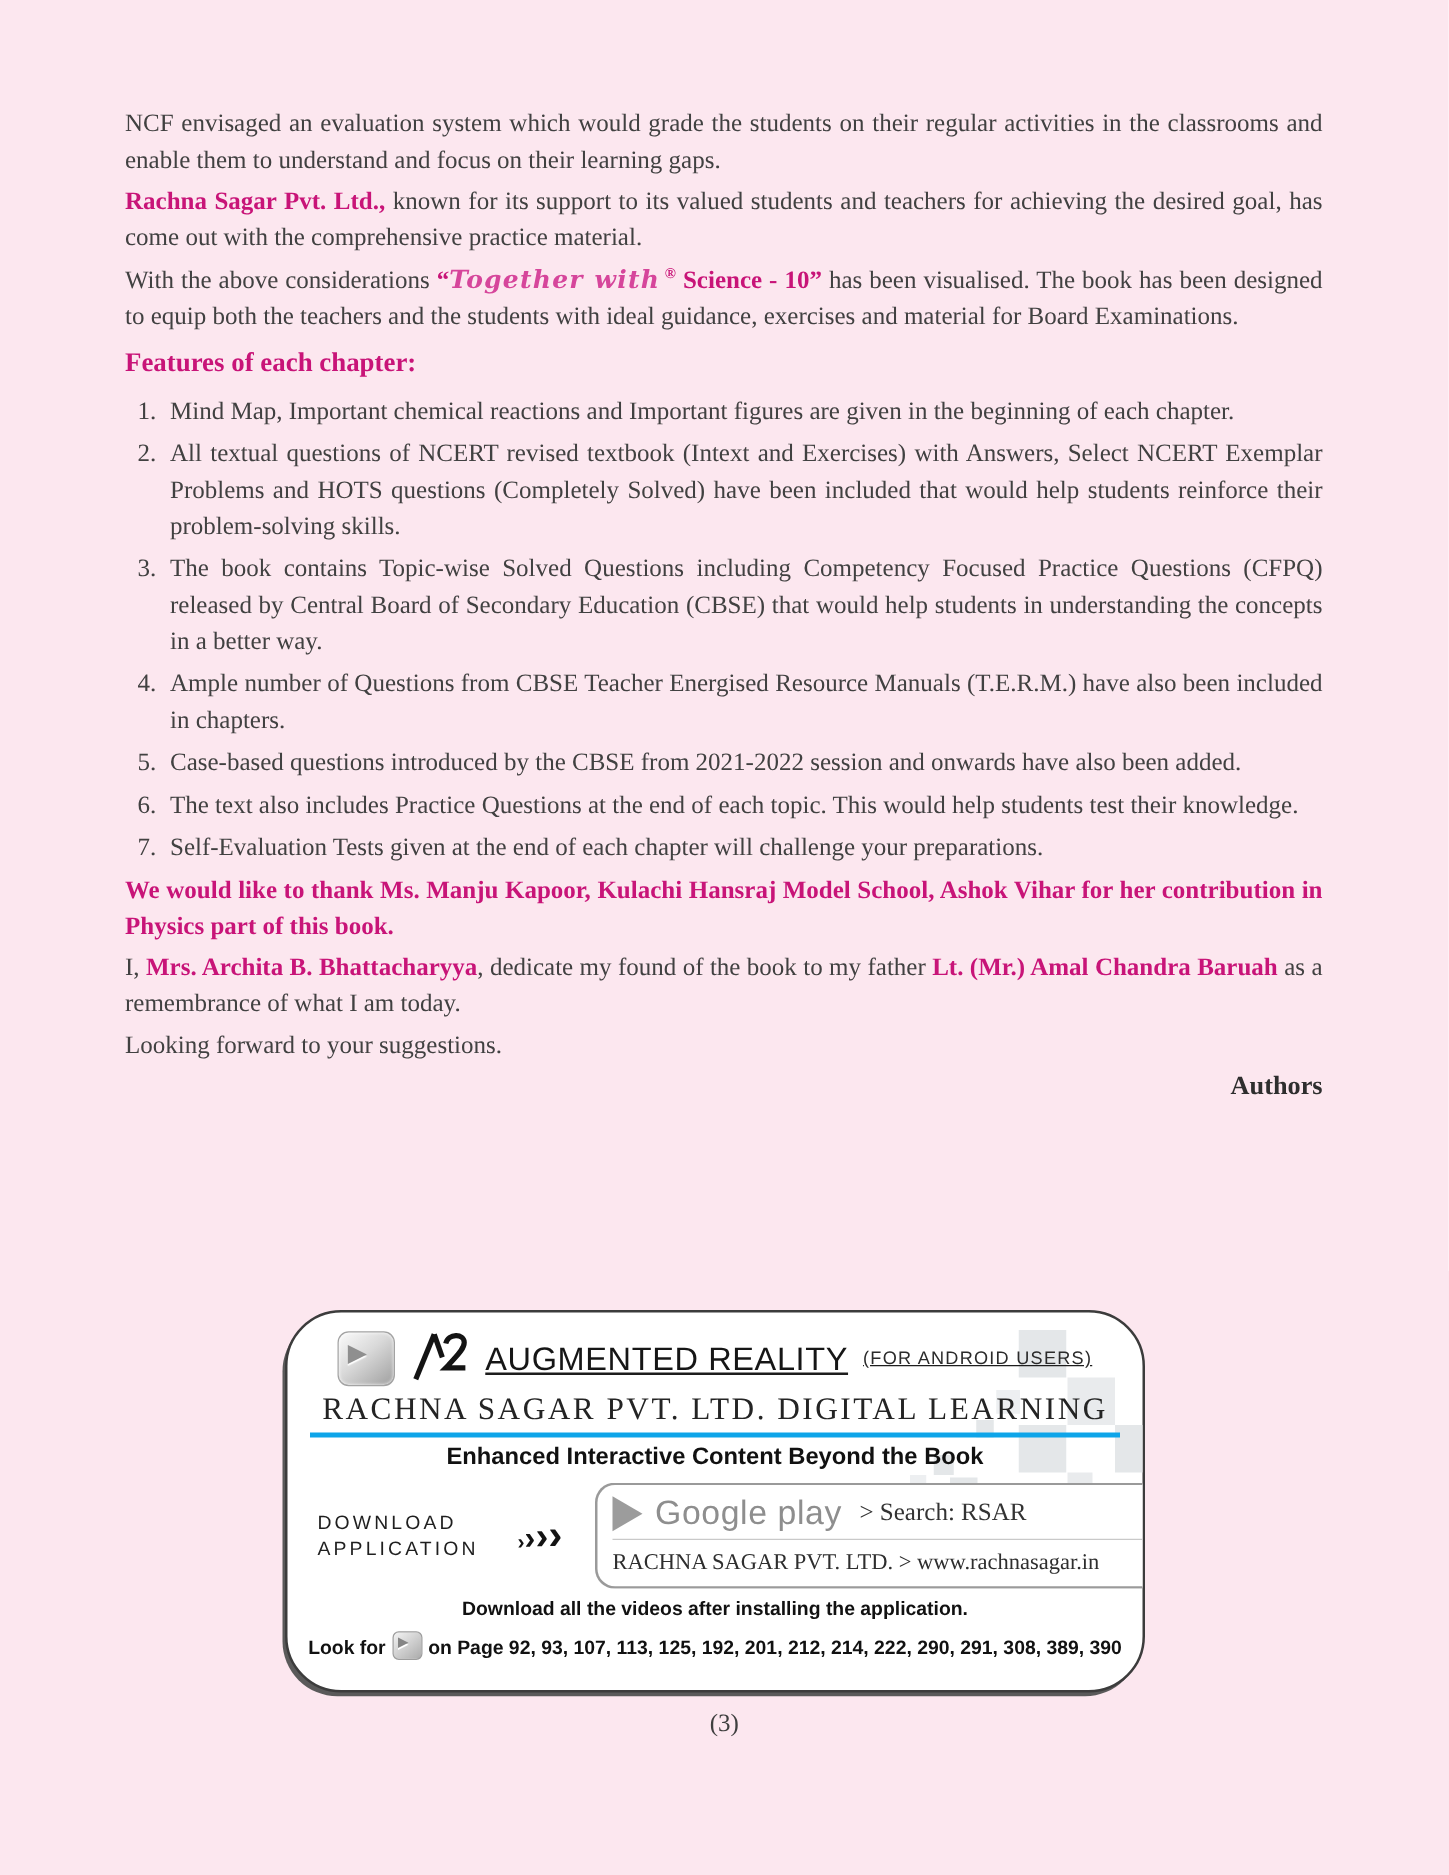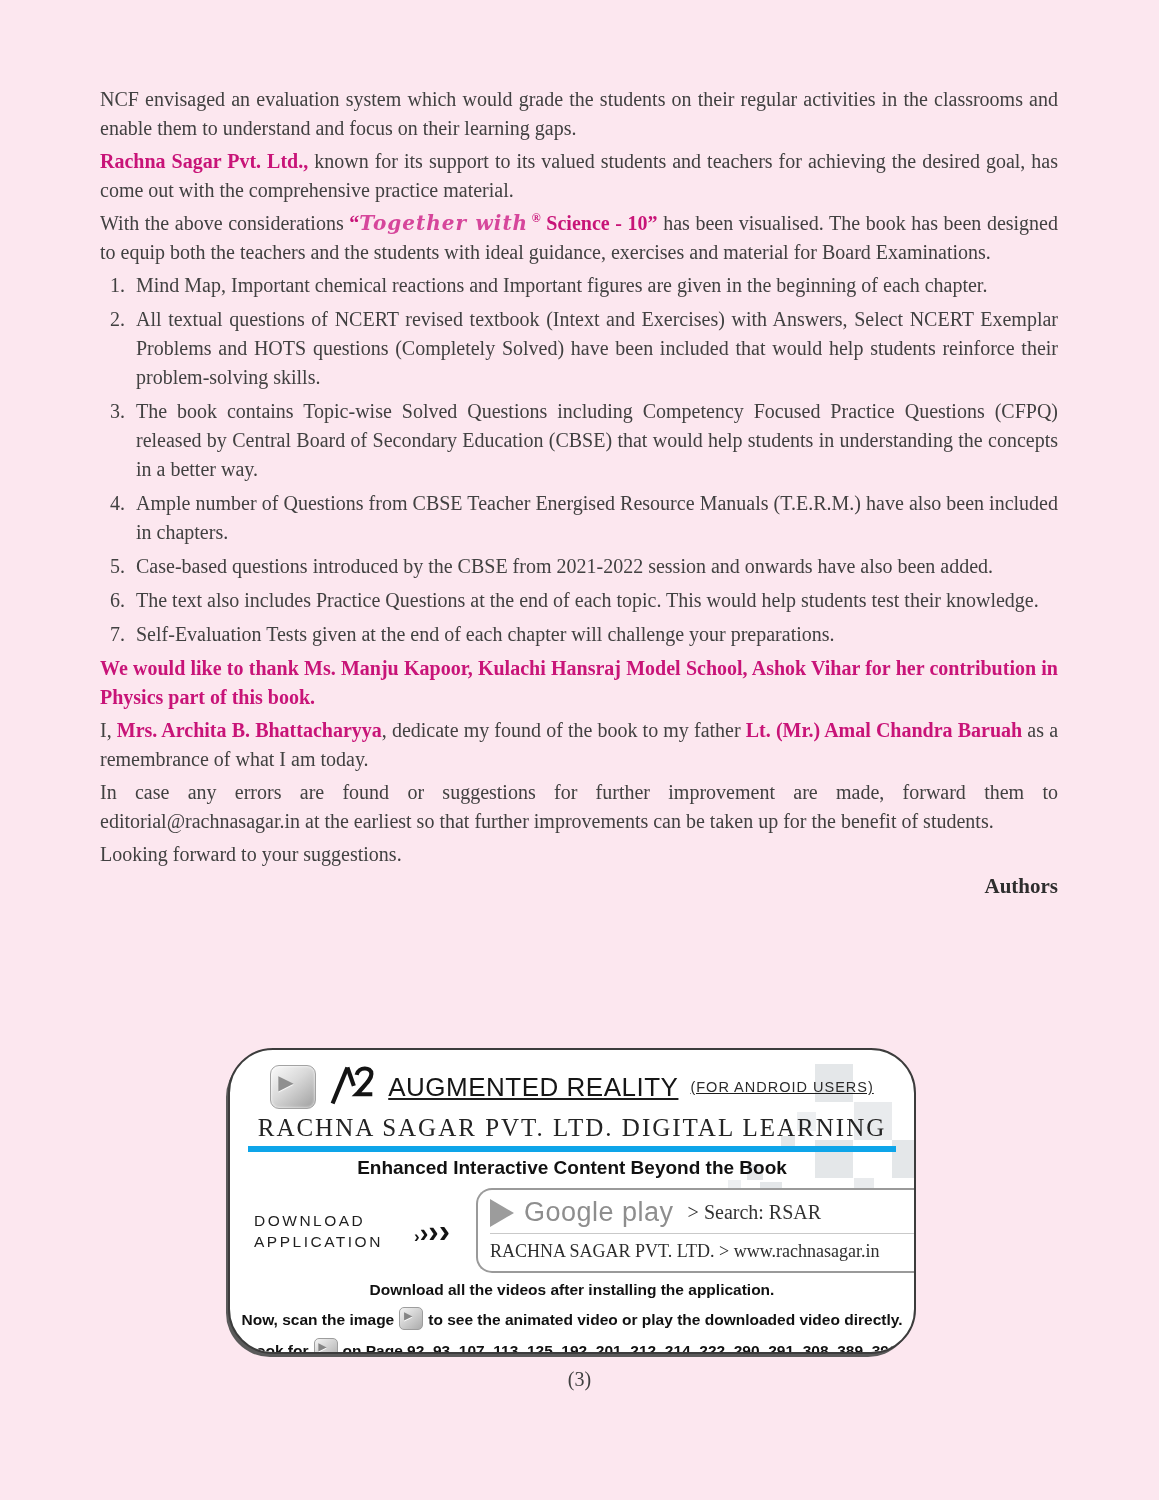--- a/index.html
+++ b/index.html
@@ -33,21 +33,21 @@
   .ar-row{display:flex;align-items:center;justify-content:center;gap:12px;height:50px;text-decoration:underline;}
   .scan-icon{position:relative;width:44px;height:42px;border-radius:9px;border:1px solid #a3a3a3;
              background:linear-gradient(140deg,#fbfbfb 0%,#d9d9d9 45%,#9f9f9f 100%);
              box-shadow:inset 0 0 3px #ffffff;}
   .scan-icon::before{content:"▶";position:absolute;left:7px;top:4px;font-size:20px;color:#8f8f8f;
              text-shadow:0 1px 1px #fff;}
   .ar-logo{display:inline-block;}
   .ar-title{font-size:26px;letter-spacing:0.5px;color:#161616;}
   .ar-sub{font-size:14.5px;letter-spacing:1px;color:#2b2b2b;}
   .dl-heading{display:inline-block;font-family:"Liberation Serif",serif;font-size:25px;
-              letter-spacing:2px;color:#242424;border-bottom:6px solid #0ea5e9;
+              letter-spacing:2px;color:#242424;border-bottom:4px solid #0ea5e9;
               padding:0 10px 4px;margin-top:2px;white-space:nowrap;}
   .enhanced{font-size:19px;font-weight:bold;margin-top:5px;color:#111;}
   .dl-row{display:flex;align-items:center;justify-content:flex-start;
           padding:9px 0 0 24px;gap:8px;text-align:left;}
   .dl-app{flex:none;width:152px;font-size:15.5px;font-weight:normal;letter-spacing:2.5px;
           line-height:21px;color:#1f1f1f;}
   .chevrons{flex:none;width:54px;color:#141414;font-weight:bold;white-space:nowrap;}
   .chevrons .c1{font-size:17px;}
   .chevrons .c2{font-size:26px;}
   .chevrons .c3{font-size:31px;}
@@ -75,20 +75,21 @@
 <body>
 
 <div class="page">
   <div class="content">
 
 
     <p class="body-para"><span class="seg-b">NCF envisaged an evaluation system which would grade the students on their regular activities in the classrooms and enable them to understand and focus on their learning gaps.</span></p>
     <p class="body-para"><span class="seg-mb">Rachna Sagar Pvt. Ltd.,</span><span class="seg-b"> known for its support to its valued students and teachers for achieving the desired goal, has come out with the comprehensive practice material.</span></p>
     <p class="body-para"><span class="seg-b">With the above considerations </span><span class="seg-mb">“</span><span class="seg-scr">Together with</span><span class="seg-sup"> ®</span><span class="seg-mb"> Science - 10”</span><span class="seg-b"> has been visualised. The book has been designed to equip both the teachers and the students with ideal guidance, exercises and material for Board Examinations.</span></p>
 
+    <div class="features-heading">Features of each chapter:</div>
 
     <div class="feat">
       <span class="feat-num">1.</span>
       <div class="feat-text">Mind Map, Important chemical reactions and Important figures are given in the beginning of each chapter.</div>
     </div>
     <div class="feat">
       <span class="feat-num">2.</span>
       <div class="feat-text">All textual questions of NCERT revised textbook (Intext and Exercises) with Answers, Select NCERT Exemplar Problems and HOTS questions (Completely Solved) have been included that would help students reinforce their problem-solving skills.</div>
     </div>
     <div class="feat">
@@ -107,21 +108,20 @@
       <span class="feat-num">6.</span>
       <div class="feat-text">The text also includes Practice Questions at the end of each topic. This would help students test their knowledge.</div>
     </div>
     <div class="feat">
       <span class="feat-num">7.</span>
       <div class="feat-text">Self-Evaluation Tests given at the end of each chapter will challenge your preparations.</div>
     </div>
 
     <p class="body-para"><span class="seg-mb">We would like to thank Ms. Manju Kapoor, Kulachi Hansraj Model School, Ashok Vihar for her contribution in Physics part of this book.</span></p>
     <p class="body-para"><span class="seg-b">I, </span><span class="seg-mb">Mrs. Archita B. Bhattacharyya</span><span class="seg-b">, dedicate my found of the book to my father </span><span class="seg-mb">Lt. (Mr.) Amal Chandra Baruah</span><span class="seg-b"> as a remembrance of what I am today.</span></p>
-    <p class="body-para"><span class="seg-b">In case any errors are found or suggestions for further improvement are made, forward them to editorial@rachnasagar.in at the earliest so that further improvements can be taken up for the benefit of students.</span></p>
     <p class="body-para"><span class="seg-b">Looking forward to your suggestions.</span></p>
 
     <div class="authors">Authors</div>
   </div>
 
   <div class="ar-box">
 
     <div>
       <div class="pixel" style="left:585px;top:14px;width:38px;height:38px;background:#e4e7e9;"></div>
       <div class="pixel" style="left:624px;top:52px;width:38px;height:38px;background:#e9ebed;"></div>
@@ -169,22 +169,19 @@
             <span class="gp-text">Google play</span>
             <span class="gp-search">&gt; Search: RSAR</span>
           </div>
           <div class="play-div"></div>
           <div class="play-row2">RACHNA SAGAR PVT. LTD. &gt; www.rachnasagar.in</div>
         </div>
       </div>
 
       <div class="note">Download all the videos after installing the application.</div>
       <div class="note">
-        <span>Now, scan the image</span><span class="mini-icon"></span><span>to see the animated video or play the downloaded video directly.</span>
-      </div>
-      <div class="note">
         <span>Look for</span><span class="mini-icon"></span><span>on Page 92, 93, 107, 113, 125, 192, 201, 212, 214, 222, 290, 291, 308, 389, 390</span>
       </div>
     </div>
   </div>
 
   <div class="page-num">(3)</div>
 </div>
 
 </body></html>

